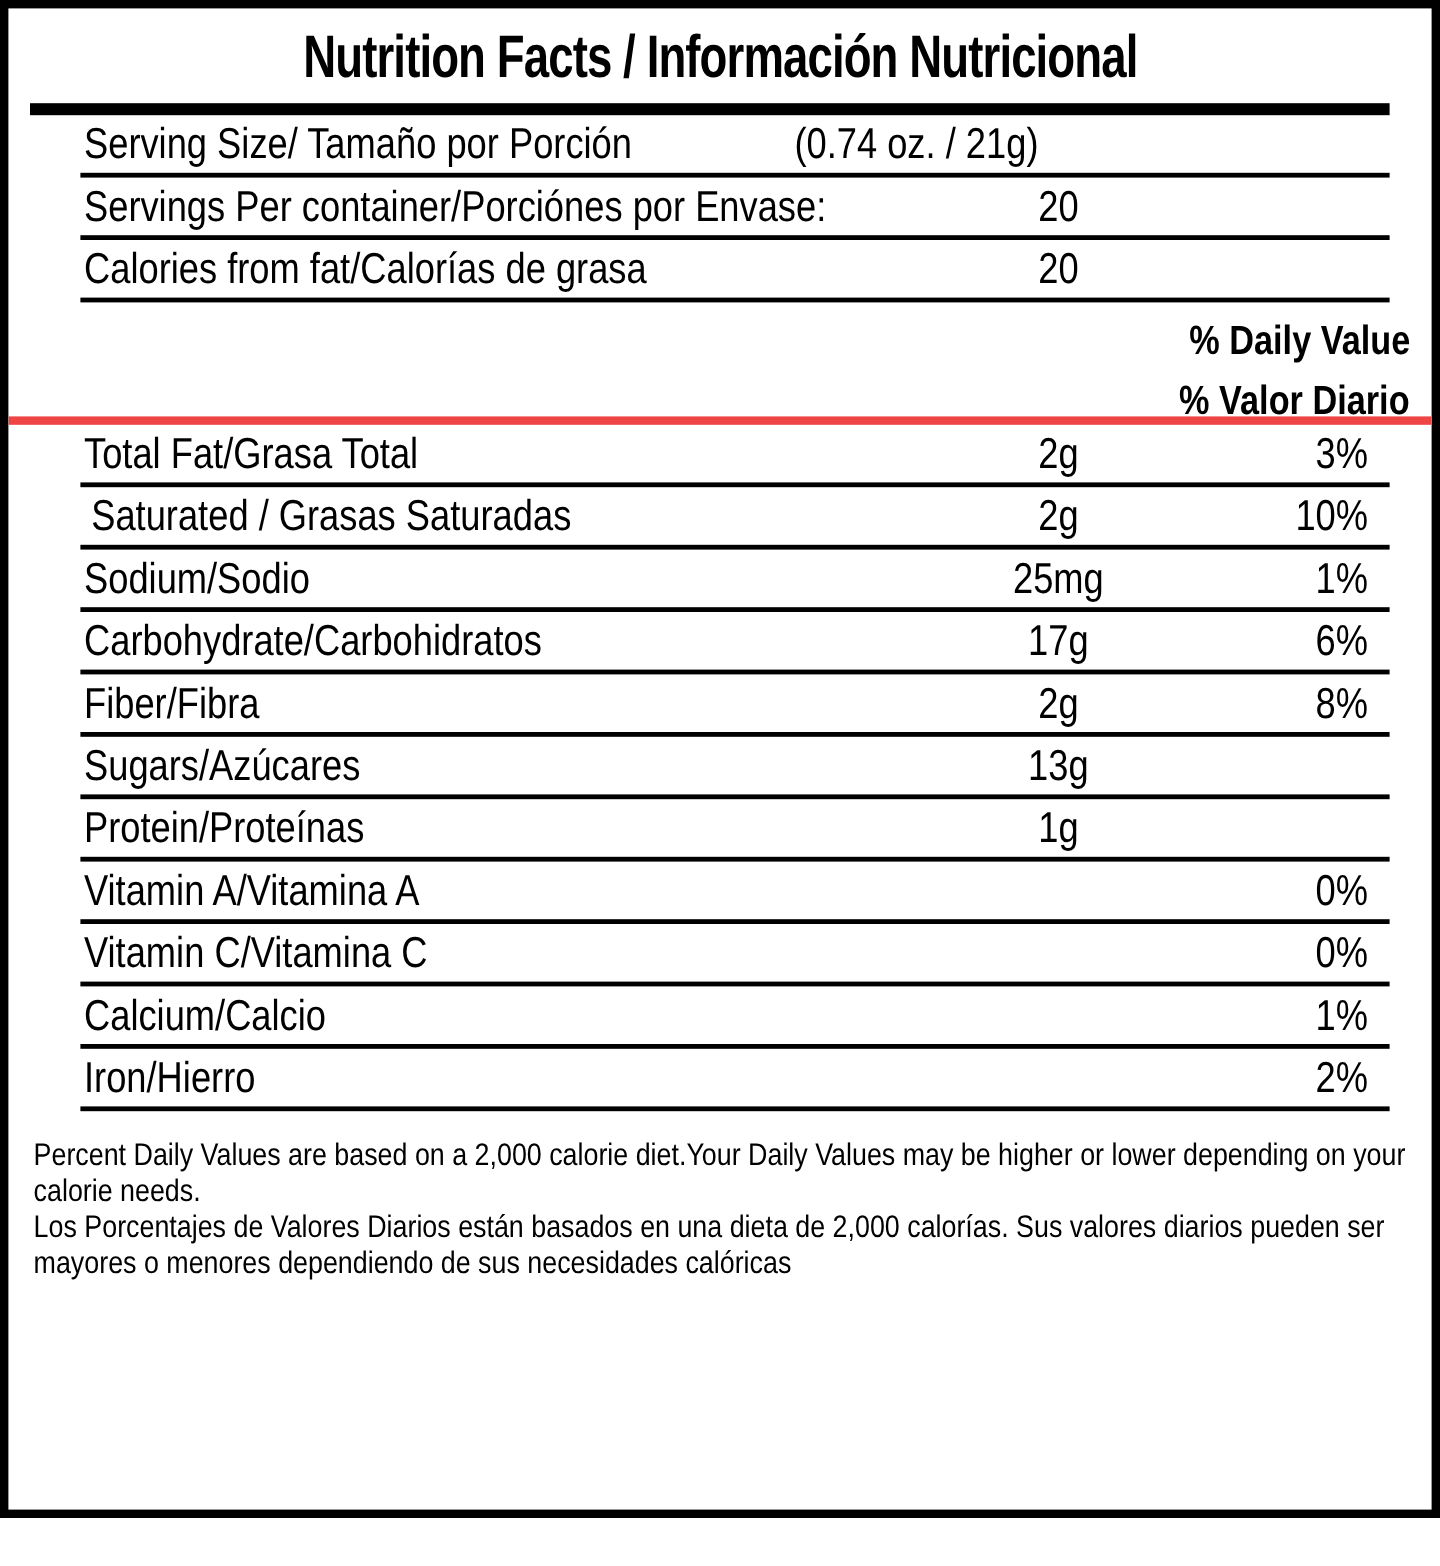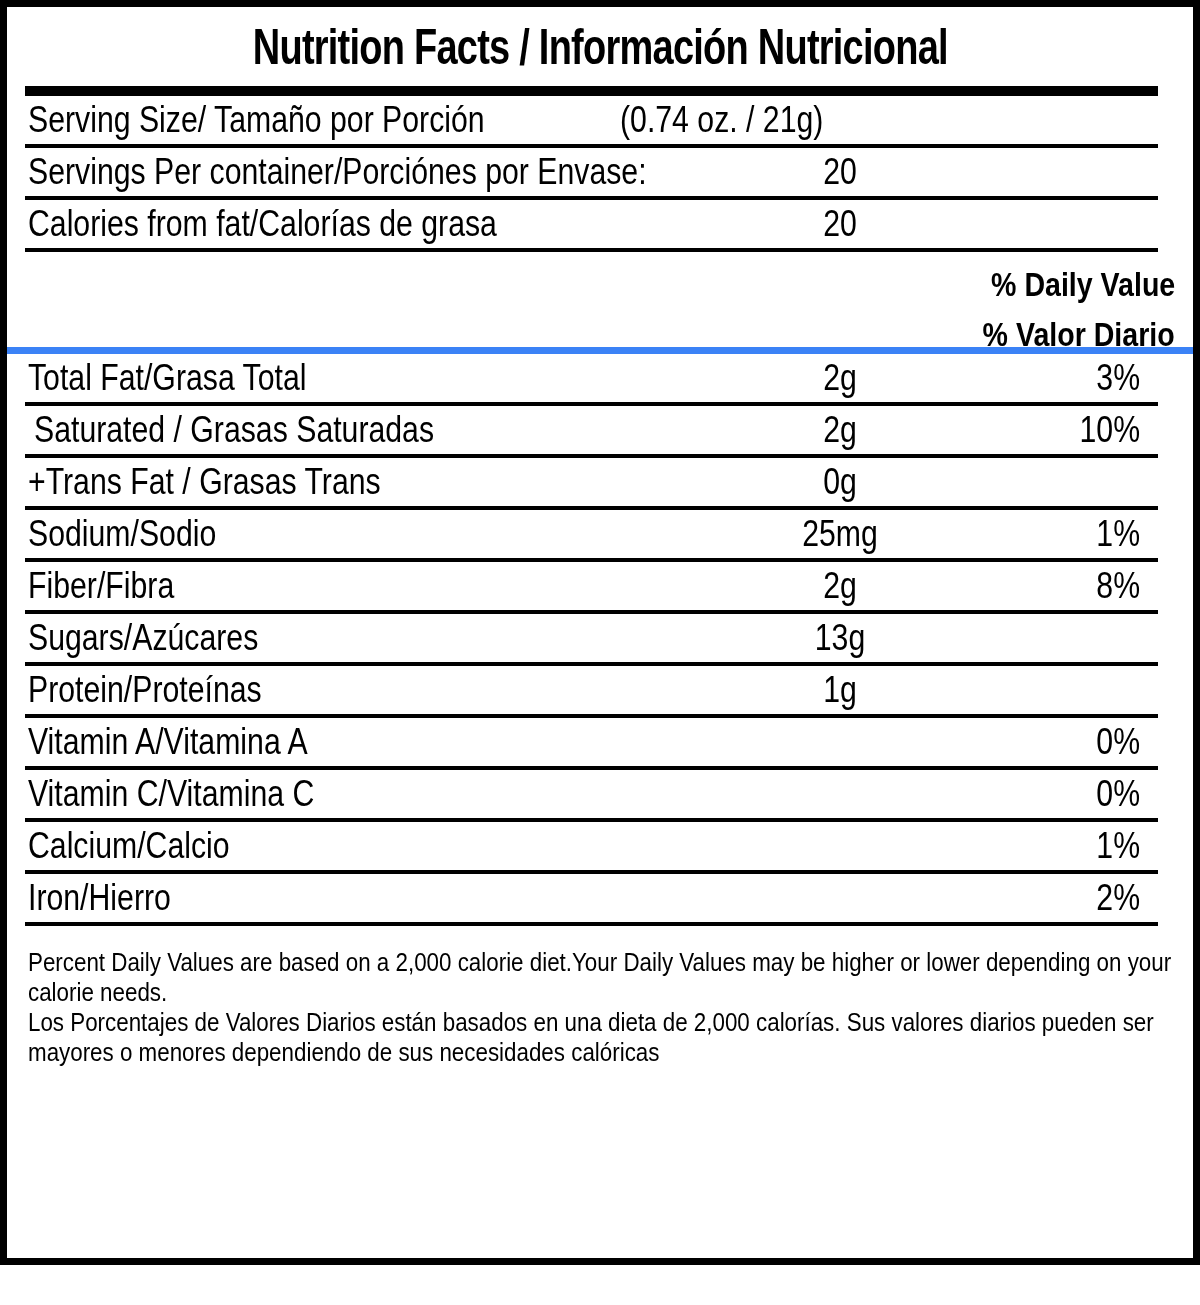--- a/index.html
+++ b/index.html
@@ -35,20 +35,21 @@
     background: #000000;
     margin: 0 35px 0 18px;
   }
   .rows {
     margin: 0 35px 0 18px;
   }
   .row {
     position: relative;
     height: 52px;
     border-bottom: 4px solid #000000;
+    margin-left: 42px;
   }
   .cell-label {
     position: absolute;
     left: 3px;
     top: 0;
     line-height: 48px;
     font-size: 36px;
     white-space: nowrap;
     transform: scaleX(0.84);
     transform-origin: left center;
@@ -78,21 +79,21 @@
     line-height: 48px;
     font-size: 36px;
     text-align: right;
     white-space: nowrap;
     transform: scaleX(0.84);
     transform-origin: right center;
   }
   .dv-block {
     position: relative;
     height: 102px;
-    border-bottom: 7px solid #3b82f6;
+    border-bottom: 7px solid #ef4444;
   }
   .dv-line {
     position: absolute;
     right: 18px;
     font-size: 34px;
     font-weight: bold;
     line-height: 40px;
     white-space: nowrap;
     transform: scaleX(0.84);
     transform-origin: right center;
@@ -150,28 +151,28 @@
     <span class="cell-label">Total Fat/Grasa Total</span>
     <span class="cell-amount">2g</span>
     <span class="cell-percent">3%</span>
   </div>
       <div class="row indent">
     <span class="cell-label">Saturated / Grasas Saturadas</span>
     <span class="cell-amount">2g</span>
     <span class="cell-percent">10%</span>
   </div>
       <div class="row">
-    <span class="cell-label">+Trans Fat / Grasas Trans</span>
-    <span class="cell-amount">0g</span>
-    <span class="cell-percent"></span>
-  </div>
-      <div class="row">
     <span class="cell-label">Sodium/Sodio</span>
     <span class="cell-amount">25mg</span>
     <span class="cell-percent">1%</span>
+  </div>
+      <div class="row">
+    <span class="cell-label">Carbohydrate/Carbohidratos</span>
+    <span class="cell-amount">17g</span>
+    <span class="cell-percent">6%</span>
   </div>
       <div class="row">
     <span class="cell-label">Fiber/Fibra</span>
     <span class="cell-amount">2g</span>
     <span class="cell-percent">8%</span>
   </div>
       <div class="row">
     <span class="cell-label">Sugars/Azúcares</span>
     <span class="cell-amount">13g</span>
     <span class="cell-percent"></span>

